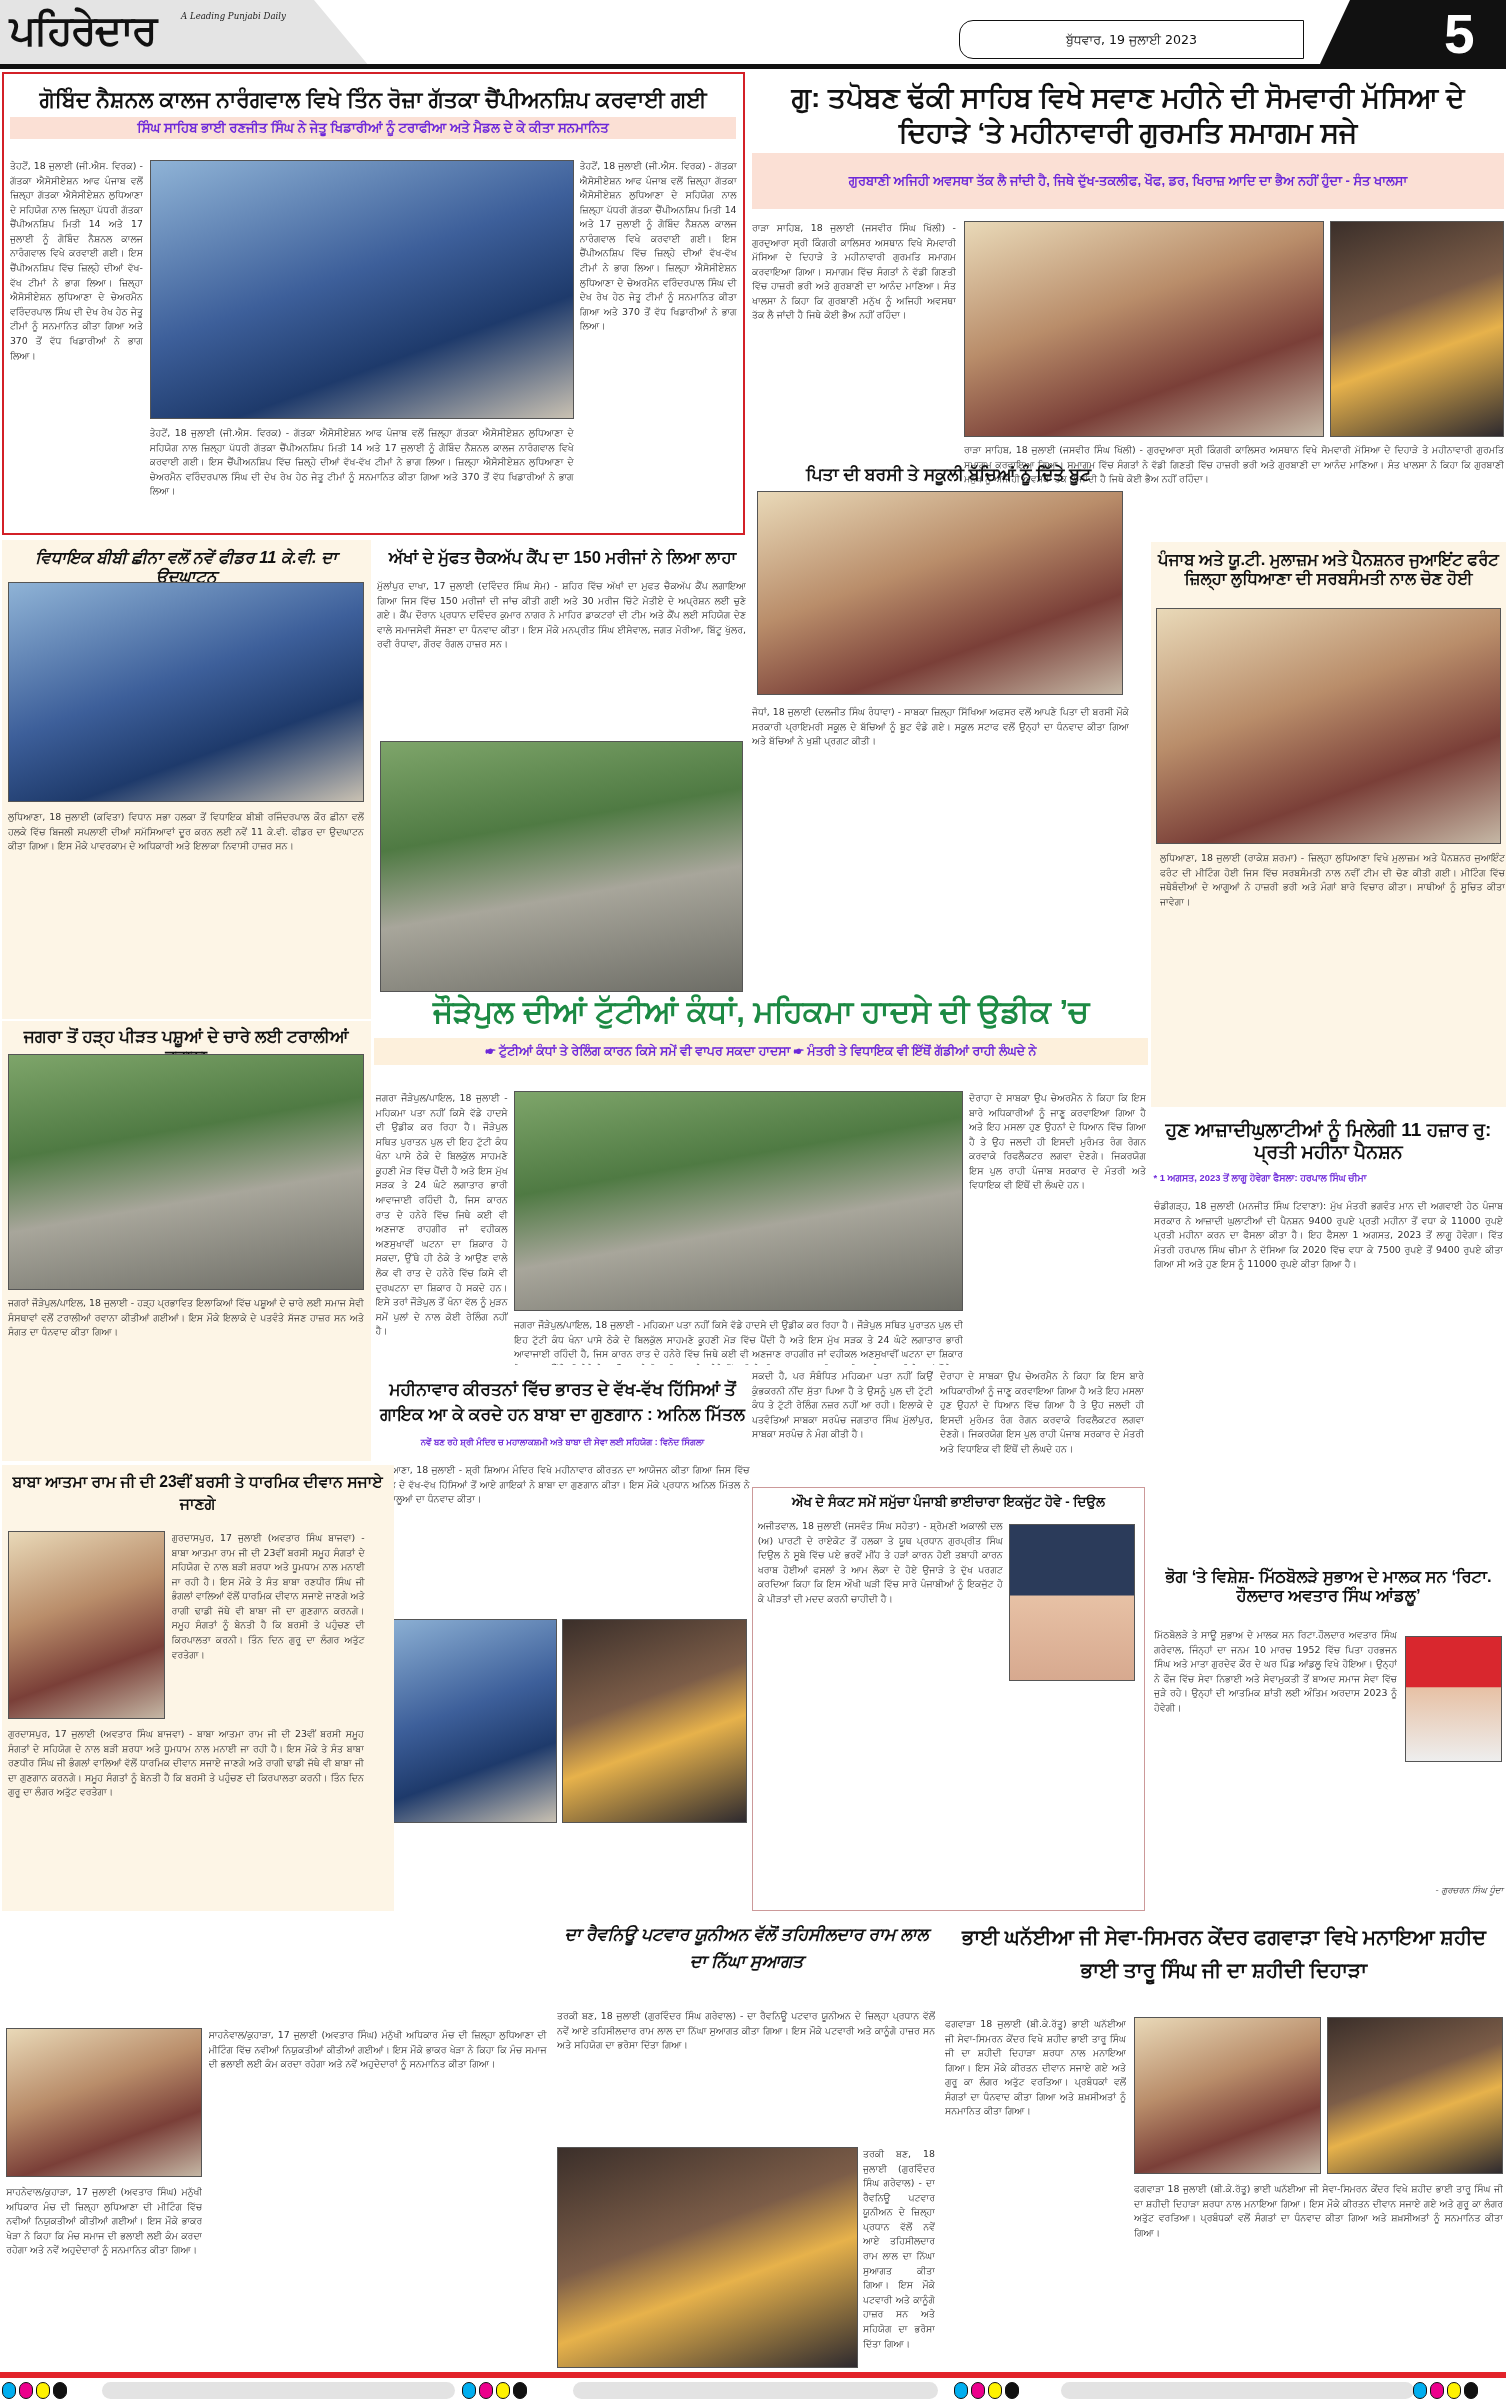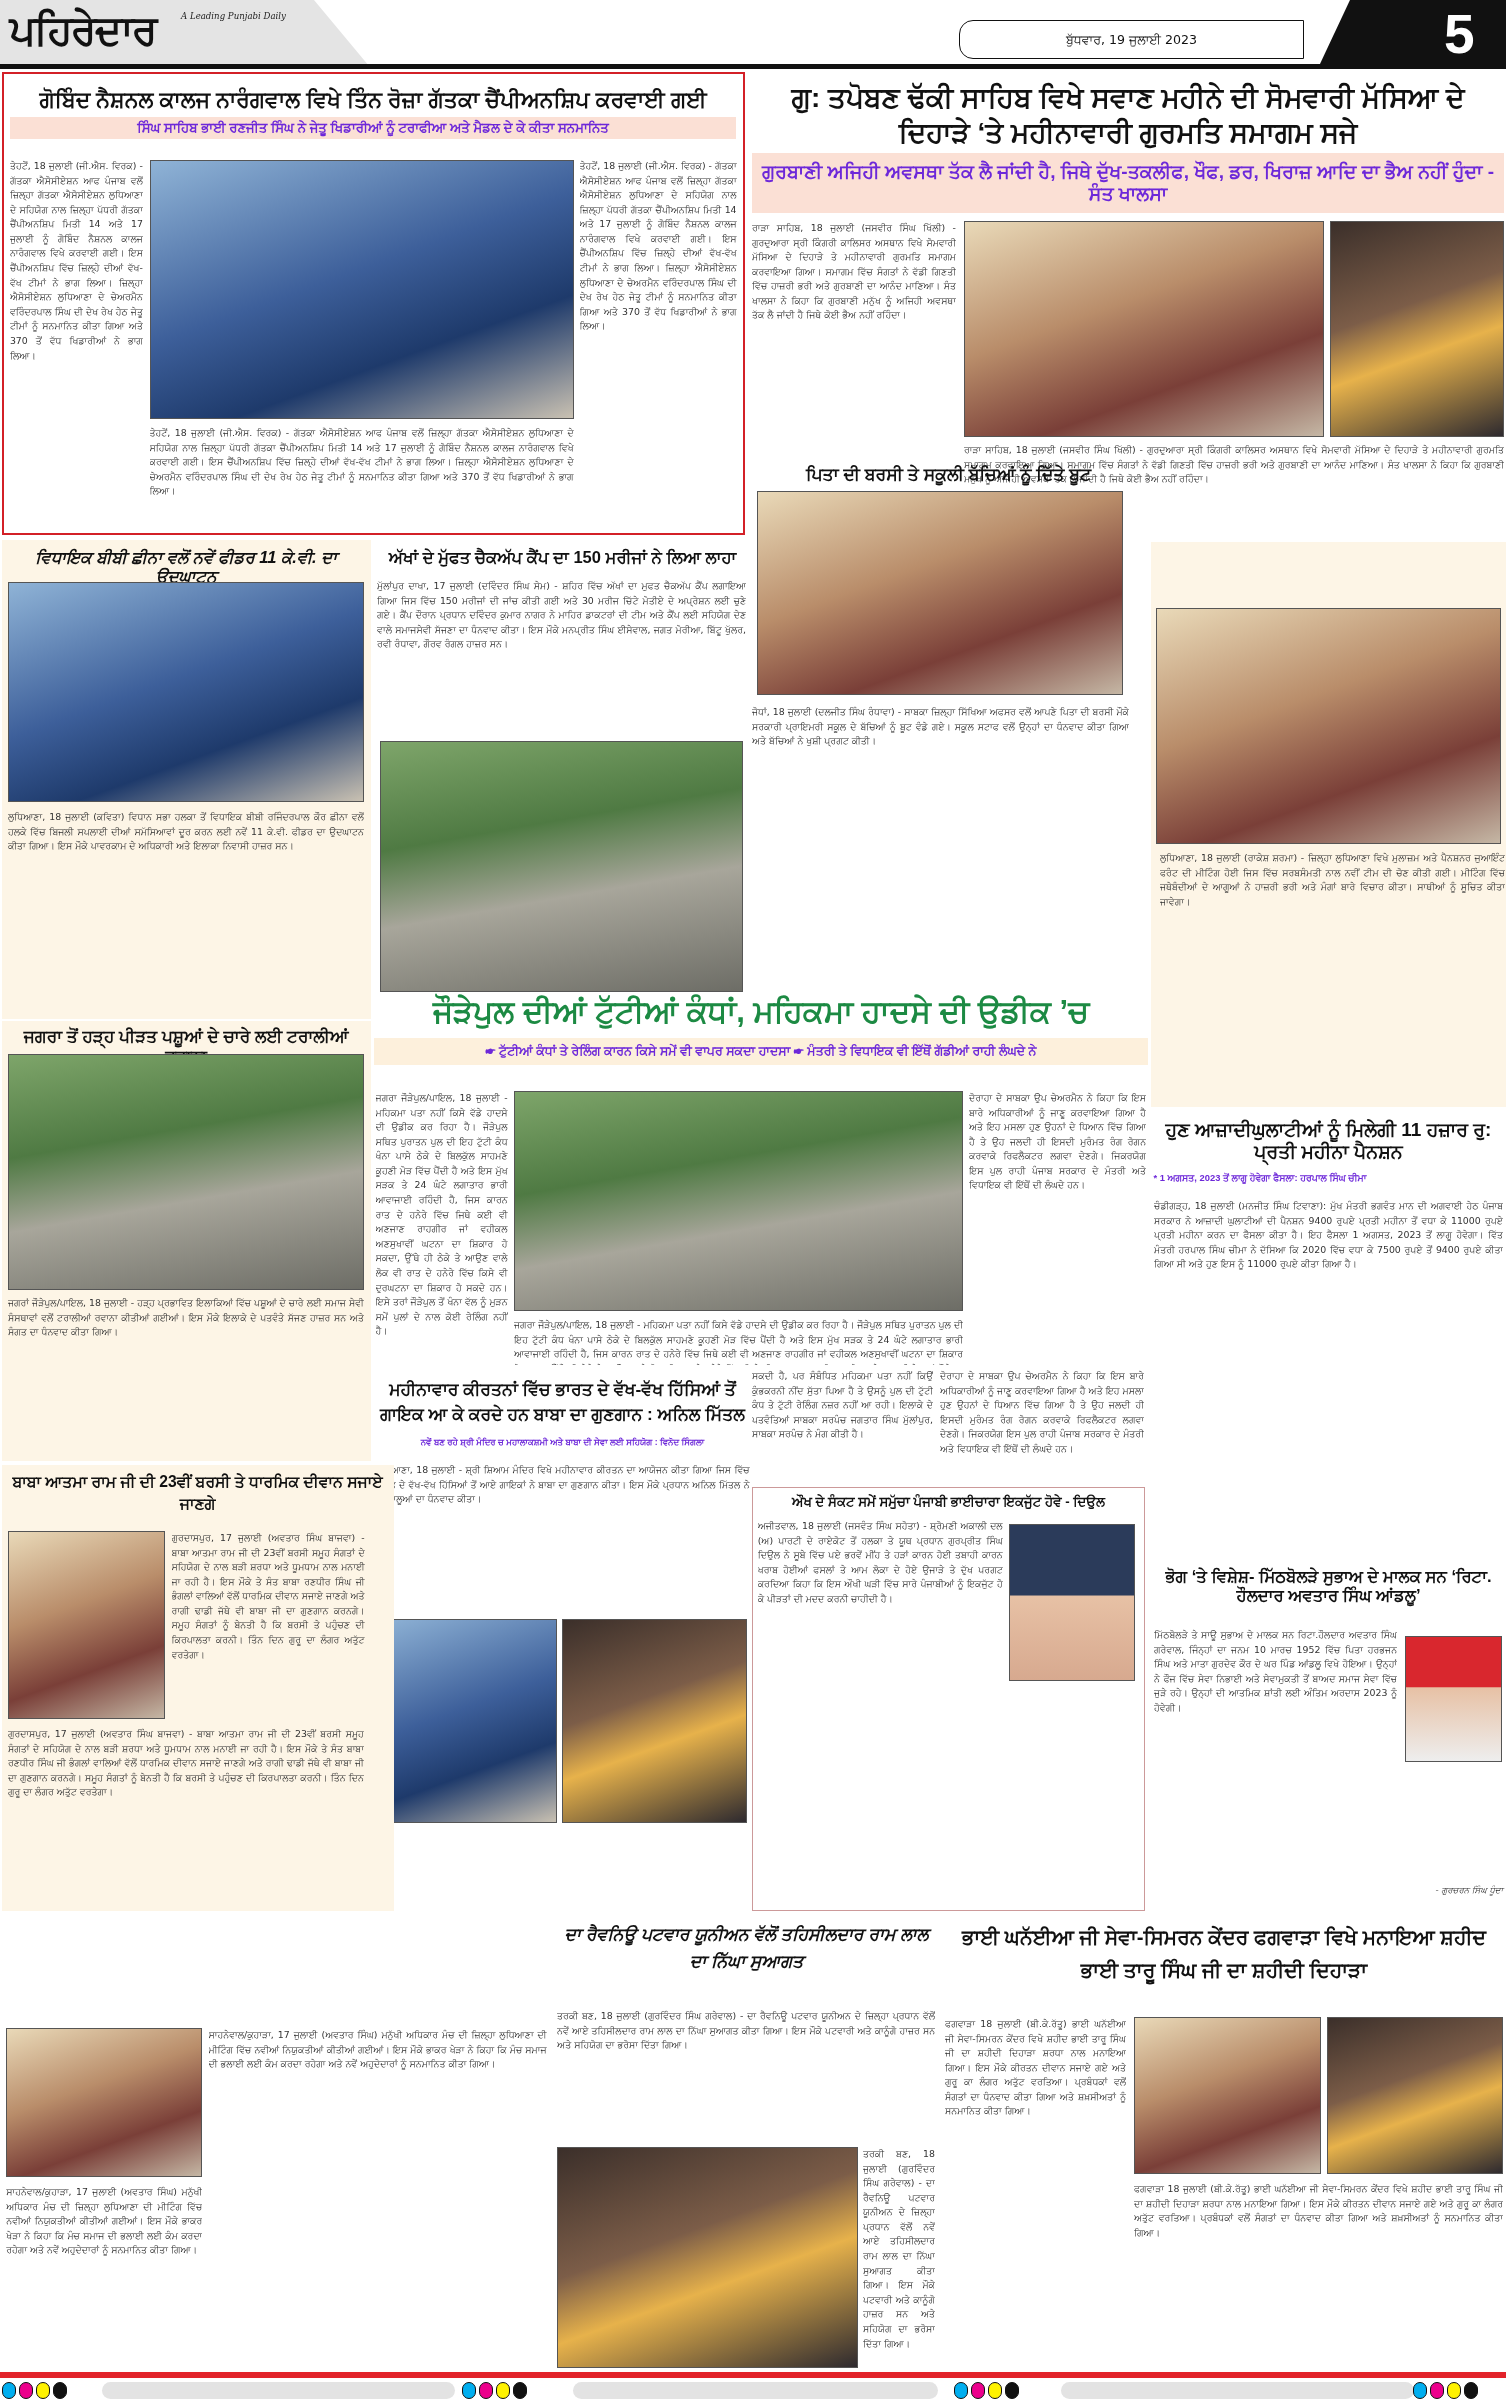--- a/index.html
+++ b/index.html
@@ -49,21 +49,21 @@
   <div class="headline" style="font-size:22px; padding:12.6px 6.3px 4.7px;">ਗੋਬਿੰਦ ਨੈਸ਼ਨਲ ਕਾਲਜ ਨਾਰੰਗਵਾਲ ਵਿਖੇ ਤਿੰਨ ਰੋਜ਼ਾ ਗੱਤਕਾ ਚੈਂਪੀਅਨਸ਼ਿਪ ਕਰਵਾਈ ਗਈ</div>
   <div class="subhead" style="font-size:13.3px; margin:0 6.3px; padding:3.1px;">ਸਿੰਘ ਸਾਹਿਬ ਭਾਈ ਰਣਜੀਤ ਸਿੰਘ ਨੇ ਜੇਤੂ ਖਿਡਾਰੀਆਂ ਨੂੰ ਟਰਾਫੀਆ ਅਤੇ ਮੈਡਲ ਦੇ ਕੇ ਕੀਤਾ ਸਨਮਾਨਿਤ</div>
   <div class="abs body-text" style="left:6.3px; top:85px; width:133px; height:369px;">ਤੇਹਟੋਂ, 18 ਜੁਲਾਈ (ਜੀ.ਐਸ. ਵਿਰਕ) - ਗੱਤਕਾ ਐਸੋਸੀਏਸ਼ਨ ਆਫ ਪੰਜਾਬ ਵਲੋਂ ਜ਼ਿਲ੍ਹਾ ਗੱਤਕਾ ਐਸੋਸੀਏਸ਼ਨ ਲੁਧਿਆਣਾ ਦੇ ਸਹਿਯੋਗ ਨਾਲ ਜ਼ਿਲ੍ਹਾ ਪੱਧਰੀ ਗੱਤਕਾ ਚੈਂਪੀਅਨਸ਼ਿਪ ਮਿਤੀ 14 ਅਤੇ 17 ਜੁਲਾਈ ਨੂੰ ਗੋਬਿੰਦ ਨੈਸ਼ਨਲ ਕਾਲਜ ਨਾਰੰਗਵਾਲ ਵਿਖੇ ਕਰਵਾਈ ਗਈ। ਇਸ ਚੈਂਪੀਅਨਸ਼ਿਪ ਵਿੱਚ ਜ਼ਿਲ੍ਹੇ ਦੀਆਂ ਵੱਖ-ਵੱਖ ਟੀਮਾਂ ਨੇ ਭਾਗ ਲਿਆ। ਜ਼ਿਲ੍ਹਾ ਐਸੋਸੀਏਸ਼ਨ ਲੁਧਿਆਣਾ ਦੇ ਚੇਅਰਮੈਨ ਵਰਿੰਦਰਪਾਲ ਸਿੰਘ ਦੀ ਦੇਖ ਰੇਖ ਹੇਠ ਜੇਤੂ ਟੀਮਾਂ ਨੂੰ ਸਨਮਾਨਿਤ ਕੀਤਾ ਗਿਆ ਅਤੇ 370 ਤੋਂ ਵੱਧ ਖਿਡਾਰੀਆਂ ਨੇ ਭਾਗ ਲਿਆ।</div>
   <div class="abs photo photo-blue" style="left:146px; top:86px; width:424px; height:259px;"></div>
   <div class="abs body-text" style="left:146px; top:352px; width:424px; height:102px;">ਤੇਹਟੋਂ, 18 ਜੁਲਾਈ (ਜੀ.ਐਸ. ਵਿਰਕ) - ਗੱਤਕਾ ਐਸੋਸੀਏਸ਼ਨ ਆਫ ਪੰਜਾਬ ਵਲੋਂ ਜ਼ਿਲ੍ਹਾ ਗੱਤਕਾ ਐਸੋਸੀਏਸ਼ਨ ਲੁਧਿਆਣਾ ਦੇ ਸਹਿਯੋਗ ਨਾਲ ਜ਼ਿਲ੍ਹਾ ਪੱਧਰੀ ਗੱਤਕਾ ਚੈਂਪੀਅਨਸ਼ਿਪ ਮਿਤੀ 14 ਅਤੇ 17 ਜੁਲਾਈ ਨੂੰ ਗੋਬਿੰਦ ਨੈਸ਼ਨਲ ਕਾਲਜ ਨਾਰੰਗਵਾਲ ਵਿਖੇ ਕਰਵਾਈ ਗਈ। ਇਸ ਚੈਂਪੀਅਨਸ਼ਿਪ ਵਿੱਚ ਜ਼ਿਲ੍ਹੇ ਦੀਆਂ ਵੱਖ-ਵੱਖ ਟੀਮਾਂ ਨੇ ਭਾਗ ਲਿਆ। ਜ਼ਿਲ੍ਹਾ ਐਸੋਸੀਏਸ਼ਨ ਲੁਧਿਆਣਾ ਦੇ ਚੇਅਰਮੈਨ ਵਰਿੰਦਰਪਾਲ ਸਿੰਘ ਦੀ ਦੇਖ ਰੇਖ ਹੇਠ ਜੇਤੂ ਟੀਮਾਂ ਨੂੰ ਸਨਮਾਨਿਤ ਕੀਤਾ ਗਿਆ ਅਤੇ 370 ਤੋਂ ਵੱਧ ਖਿਡਾਰੀਆਂ ਨੇ ਭਾਗ ਲਿਆ।</div>
   <div class="abs body-text" style="left:576px; top:85px; width:157px; height:369px;">ਤੇਹਟੋਂ, 18 ਜੁਲਾਈ (ਜੀ.ਐਸ. ਵਿਰਕ) - ਗੱਤਕਾ ਐਸੋਸੀਏਸ਼ਨ ਆਫ ਪੰਜਾਬ ਵਲੋਂ ਜ਼ਿਲ੍ਹਾ ਗੱਤਕਾ ਐਸੋਸੀਏਸ਼ਨ ਲੁਧਿਆਣਾ ਦੇ ਸਹਿਯੋਗ ਨਾਲ ਜ਼ਿਲ੍ਹਾ ਪੱਧਰੀ ਗੱਤਕਾ ਚੈਂਪੀਅਨਸ਼ਿਪ ਮਿਤੀ 14 ਅਤੇ 17 ਜੁਲਾਈ ਨੂੰ ਗੋਬਿੰਦ ਨੈਸ਼ਨਲ ਕਾਲਜ ਨਾਰੰਗਵਾਲ ਵਿਖੇ ਕਰਵਾਈ ਗਈ। ਇਸ ਚੈਂਪੀਅਨਸ਼ਿਪ ਵਿੱਚ ਜ਼ਿਲ੍ਹੇ ਦੀਆਂ ਵੱਖ-ਵੱਖ ਟੀਮਾਂ ਨੇ ਭਾਗ ਲਿਆ। ਜ਼ਿਲ੍ਹਾ ਐਸੋਸੀਏਸ਼ਨ ਲੁਧਿਆਣਾ ਦੇ ਚੇਅਰਮੈਨ ਵਰਿੰਦਰਪਾਲ ਸਿੰਘ ਦੀ ਦੇਖ ਰੇਖ ਹੇਠ ਜੇਤੂ ਟੀਮਾਂ ਨੂੰ ਸਨਮਾਨਿਤ ਕੀਤਾ ਗਿਆ ਅਤੇ 370 ਤੋਂ ਵੱਧ ਖਿਡਾਰੀਆਂ ਨੇ ਭਾਗ ਲਿਆ।</div>
 </div>
 
 <div class="abs" style="left:752px; top:72px; width:752px; height:440px;">
   <div class="headline" style="font-size:28px; padding:7.9px 3.1px 3.1px; line-height:1.25;">ਗੁ: ਤਪੋਬਣ ਢੱਕੀ ਸਾਹਿਬ ਵਿਖੇ ਸਵਾਣ ਮਹੀਨੇ ਦੀ ਸੋਮਵਾਰੀ ਮੱਸਿਆ ਦੇ ਦਿਹਾੜੇ ‘ਤੇ ਮਹੀਨਾਵਾਰੀ ਗੁਰਮਤਿ ਸਮਾਗਮ ਸਜੇ</div>
-  <div class="subhead" style="font-size:19px; padding:8px;">ਗੁਰਬਾਣੀ ਅਜਿਹੀ ਅਵਸਥਾ ਤੱਕ ਲੈ ਜਾਂਦੀ ਹੈ, ਜਿਥੇ ਦੁੱਖ-ਤਕਲੀਫ, ਖੌਫ, ਡਰ, ਖਿਰਾਜ਼ ਆਦਿ ਦਾ ਭੈਅ ਨਹੀਂ ਹੁੰਦਾ - ਸੰਤ ਖਾਲਸਾ</div>
+  <div class="subhead" style="font-size:13px; padding:20px;">ਗੁਰਬਾਣੀ ਅਜਿਹੀ ਅਵਸਥਾ ਤੱਕ ਲੈ ਜਾਂਦੀ ਹੈ, ਜਿਥੇ ਦੁੱਖ-ਤਕਲੀਫ, ਖੌਫ, ਡਰ, ਖਿਰਾਜ਼ ਆਦਿ ਦਾ ਭੈਅ ਨਹੀਂ ਹੁੰਦਾ - ਸੰਤ ਖਾਲਸਾ</div>
   <div class="abs body-text" style="left:0; top:149px; width:204px; height:283px;">ਰਾੜਾ ਸਾਹਿਬ, 18 ਜੁਲਾਈ (ਜਸਵੀਰ ਸਿੰਘ ਖਿੱਲੀ) - ਗੁਰਦੁਆਰਾ ਸ੍ਰੀ ਕਿੰਗਰੀ ਕਾਲਿਸਰ ਅਸਥਾਨ ਵਿਖੇ ਸੋਮਵਾਰੀ ਮੱਸਿਆ ਦੇ ਦਿਹਾੜੇ ਤੇ ਮਹੀਨਾਵਾਰੀ ਗੁਰਮਤਿ ਸਮਾਗਮ ਕਰਵਾਇਆ ਗਿਆ। ਸਮਾਗਮ ਵਿੱਚ ਸੰਗਤਾਂ ਨੇ ਵੱਡੀ ਗਿਣਤੀ ਵਿੱਚ ਹਾਜ਼ਰੀ ਭਰੀ ਅਤੇ ਗੁਰਬਾਣੀ ਦਾ ਆਨੰਦ ਮਾਣਿਆ। ਸੰਤ ਖਾਲਸਾ ਨੇ ਕਿਹਾ ਕਿ ਗੁਰਬਾਣੀ ਮਨੁੱਖ ਨੂੰ ਅਜਿਹੀ ਅਵਸਥਾ ਤੱਕ ਲੈ ਜਾਂਦੀ ਹੈ ਜਿਥੇ ਕੋਈ ਭੈਅ ਨਹੀਂ ਰਹਿੰਦਾ।</div>
   <div class="abs photo photo-warm" style="left:212px; top:149px; width:360px; height:216px;"></div>
   <div class="abs photo photo-dark" style="left:578px; top:149px; width:174px; height:216px;"></div>
   <div class="abs body-text" style="left:212px; top:371px; width:540px; height:63px;">ਰਾੜਾ ਸਾਹਿਬ, 18 ਜੁਲਾਈ (ਜਸਵੀਰ ਸਿੰਘ ਖਿੱਲੀ) - ਗੁਰਦੁਆਰਾ ਸ੍ਰੀ ਕਿੰਗਰੀ ਕਾਲਿਸਰ ਅਸਥਾਨ ਵਿਖੇ ਸੋਮਵਾਰੀ ਮੱਸਿਆ ਦੇ ਦਿਹਾੜੇ ਤੇ ਮਹੀਨਾਵਾਰੀ ਗੁਰਮਤਿ ਸਮਾਗਮ ਕਰਵਾਇਆ ਗਿਆ। ਸਮਾਗਮ ਵਿੱਚ ਸੰਗਤਾਂ ਨੇ ਵੱਡੀ ਗਿਣਤੀ ਵਿੱਚ ਹਾਜ਼ਰੀ ਭਰੀ ਅਤੇ ਗੁਰਬਾਣੀ ਦਾ ਆਨੰਦ ਮਾਣਿਆ। ਸੰਤ ਖਾਲਸਾ ਨੇ ਕਿਹਾ ਕਿ ਗੁਰਬਾਣੀ ਮਨੁੱਖ ਨੂੰ ਅਜਿਹੀ ਅਵਸਥਾ ਤੱਕ ਲੈ ਜਾਂਦੀ ਹੈ ਜਿਥੇ ਕੋਈ ਭੈਅ ਨਹੀਂ ਰਹਿੰਦਾ।</div>
 </div>
 
 <div class="abs" style="left:752px; top:460px; width:393px; height:557px;">
   <div class="headline" style="font-size:17.3px; padding:4.7px 0;">ਪਿਤਾ ਦੀ ਬਰਸੀ ਤੇ ਸਕੂਲੀ ਬੱਚਿਆਂ ਨੂੰ ਦਿੱਤੇ ਬੂਟ</div>
   <div class="abs photo photo-warm" style="left:4.7px; top:31px; width:366px; height:204px;"></div>
   <div class="abs body-text" style="left:0; top:245px; width:377px; height:283px;">ਜੋਧਾਂ, 18 ਜੁਲਾਈ (ਦਲਜੀਤ ਸਿੰਘ ਰੰਧਾਵਾ) - ਸਾਬਕਾ ਜ਼ਿਲ੍ਹਾ ਸਿੱਖਿਆ ਅਫਸਰ ਵਲੋਂ ਆਪਣੇ ਪਿਤਾ ਦੀ ਬਰਸੀ ਮੌਕੇ ਸਰਕਾਰੀ ਪ੍ਰਾਇਮਰੀ ਸਕੂਲ ਦੇ ਬੱਚਿਆਂ ਨੂੰ ਬੂਟ ਵੰਡੇ ਗਏ। ਸਕੂਲ ਸਟਾਫ ਵਲੋਂ ਉਨ੍ਹਾਂ ਦਾ ਧੰਨਵਾਦ ਕੀਤਾ ਗਿਆ ਅਤੇ ਬੱਚਿਆਂ ਨੇ ਖੁਸ਼ੀ ਪ੍ਰਗਟ ਕੀਤੀ।</div>
@@ -75,20 +75,21 @@
   <div class="abs body-text" style="left:6.3px; top:270px; width:356px; height:196px;">ਲੁਧਿਆਣਾ, 18 ਜੁਲਾਈ (ਕਵਿਤਾ) ਵਿਧਾਨ ਸਭਾ ਹਲਕਾ ਤੋਂ ਵਿਧਾਇਕ ਬੀਬੀ ਰਜਿੰਦਰਪਾਲ ਕੌਰ ਛੀਨਾ ਵਲੋਂ ਹਲਕੇ ਵਿੱਚ ਬਿਜਲੀ ਸਪਲਾਈ ਦੀਆਂ ਸਮੱਸਿਆਵਾਂ ਦੂਰ ਕਰਨ ਲਈ ਨਵੇਂ 11 ਕੇ.ਵੀ. ਫੀਡਰ ਦਾ ਉਦਘਾਟਨ ਕੀਤਾ ਗਿਆ। ਇਸ ਮੌਕੇ ਪਾਵਰਕਾਮ ਦੇ ਅਧਿਕਾਰੀ ਅਤੇ ਇਲਾਕਾ ਨਿਵਾਸੀ ਹਾਜ਼ਰ ਸਨ।</div>
 </div>
 
 <div class="abs" style="left:374px; top:540px; width:377px; height:463px;">
   <div class="headline" style="font-size:16.5px; padding:7.9px 3.1px;">ਅੱਖਾਂ ਦੇ ਮੁੱਫਤ ਚੈਕਅੱਪ ਕੈਂਪ ਦਾ 150 ਮਰੀਜਾਂ ਨੇ ਲਿਆ ਲਾਹਾ</div>
   <div class="abs body-text" style="left:3.1px; top:39px; width:369px; height:157px;">ਮੁੱਲਾਂਪੁਰ ਦਾਖਾ, 17 ਜੁਲਾਈ (ਦਵਿੰਦਰ ਸਿੰਘ ਸੇਮ) - ਸ਼ਹਿਰ ਵਿੱਚ ਅੱਖਾਂ ਦਾ ਮੁਫਤ ਚੈਕਅੱਪ ਕੈਂਪ ਲਗਾਇਆ ਗਿਆ ਜਿਸ ਵਿੱਚ 150 ਮਰੀਜਾਂ ਦੀ ਜਾਂਚ ਕੀਤੀ ਗਈ ਅਤੇ 30 ਮਰੀਜ ਚਿੱਟੇ ਮੋਤੀਏ ਦੇ ਅਪ੍ਰੇਸ਼ਨ ਲਈ ਚੁਣੇ ਗਏ। ਕੈਂਪ ਦੌਰਾਨ ਪ੍ਰਧਾਨ ਦਵਿੰਦਰ ਕੁਮਾਰ ਨਾਗਰ ਨੇ ਮਾਹਿਰ ਡਾਕਟਰਾਂ ਦੀ ਟੀਮ ਅਤੇ ਕੈਂਪ ਲਈ ਸਹਿਯੋਗ ਦੇਣ ਵਾਲੇ ਸਮਾਜਸੇਵੀ ਸੱਜਣਾ ਦਾ ਧੰਨਵਾਦ ਕੀਤਾ। ਇਸ ਮੌਕੇ ਮਨਪ੍ਰੀਤ ਸਿੰਘ ਈਸੇਵਾਲ, ਜਗਤ ਮੋਰੀਆ, ਬਿੱਟੂ ਖੁੱਲਰ, ਰਵੀ ਰੰਧਾਵਾ, ਗੌਰਵ ਰੰਗਲ ਹਾਜ਼ਰ ਸਨ।</div>
   <div class="abs photo photo-green" style="left:6.3px; top:201px; width:363px; height:251px;"></div>
 </div>
 
 <div class="abs cream" style="left:1151px; top:542px; width:355px; height:565px;">
+  <div class="headline" style="font-size:16.5px; padding:7.9px 4.7px;">ਪੰਜਾਬ ਅਤੇ ਯੂ.ਟੀ. ਮੁਲਾਜ਼ਮ ਅਤੇ ਪੈਨਸ਼ਨਰ ਜੁਆਇਂਟ ਫਰੰਟ ਜ਼ਿਲ੍ਹਾ ਲੁਧਿਆਣਾ ਦੀ ਸਰਬਸੰਮਤੀ ਨਾਲ ਚੋਣ ਹੋਈ</div>
   <div class="abs photo photo-warm" style="left:4.7px; top:66px; width:345px; height:236px;"></div>
   <div class="abs body-text" style="left:9px; top:309px; width:345px; height:243px;">ਲੁਧਿਆਣਾ, 18 ਜੁਲਾਈ (ਰਾਕੇਸ਼ ਸ਼ਰਮਾ) - ਜ਼ਿਲ੍ਹਾ ਲੁਧਿਆਣਾ ਵਿਖੇ ਮੁਲਾਜ਼ਮ ਅਤੇ ਪੈਨਸ਼ਨਰ ਜੁਆਇੰਟ ਫਰੰਟ ਦੀ ਮੀਟਿੰਗ ਹੋਈ ਜਿਸ ਵਿੱਚ ਸਰਬਸੰਮਤੀ ਨਾਲ ਨਵੀਂ ਟੀਮ ਦੀ ਚੋਣ ਕੀਤੀ ਗਈ। ਮੀਟਿੰਗ ਵਿੱਚ ਜਥੇਬੰਦੀਆਂ ਦੇ ਆਗੂਆਂ ਨੇ ਹਾਜ਼ਰੀ ਭਰੀ ਅਤੇ ਮੰਗਾਂ ਬਾਰੇ ਵਿਚਾਰ ਕੀਤਾ। ਸਾਥੀਆਂ ਨੂੰ ਸੂਚਿਤ ਕੀਤਾ ਜਾਵੇਗਾ।</div>
 </div>
 
 <div class="abs cream" style="left:1.6px; top:1021px; width:369px; height:440px;">
   <div class="headline" style="font-size:17px; padding:6.3px 3.1px;">ਜਗਰਾ ਤੋਂ ਹੜ੍ਹ ਪੀੜਤ ਪਸ਼ੂਆਂ ਦੇ ਚਾਰੇ ਲਈ ਟਰਾਲੀਆਂ ਰਵਾਨਾ</div>
   <div class="abs photo photo-green" style="left:6.3px; top:33px; width:356px; height:236px;"></div>
   <div class="abs body-text" style="left:6.3px; top:275px; width:356px; height:157px;">ਜਗਰਾਂ ਜੌੜੇਪੁਲ/ਪਾਇਲ, 18 ਜੁਲਾਈ - ਹੜ੍ਹ ਪ੍ਰਭਾਵਿਤ ਇਲਾਕਿਆਂ ਵਿੱਚ ਪਸ਼ੂਆਂ ਦੇ ਚਾਰੇ ਲਈ ਸਮਾਜ ਸੇਵੀ ਸੰਸਥਾਵਾਂ ਵਲੋਂ ਟਰਾਲੀਆਂ ਰਵਾਨਾ ਕੀਤੀਆਂ ਗਈਆਂ। ਇਸ ਮੌਕੇ ਇਲਾਕੇ ਦੇ ਪਤਵੰਤੇ ਸੱਜਣ ਹਾਜ਼ਰ ਸਨ ਅਤੇ ਸੰਗਤ ਦਾ ਧੰਨਵਾਦ ਕੀਤਾ ਗਿਆ।</div>
 </div>
 

